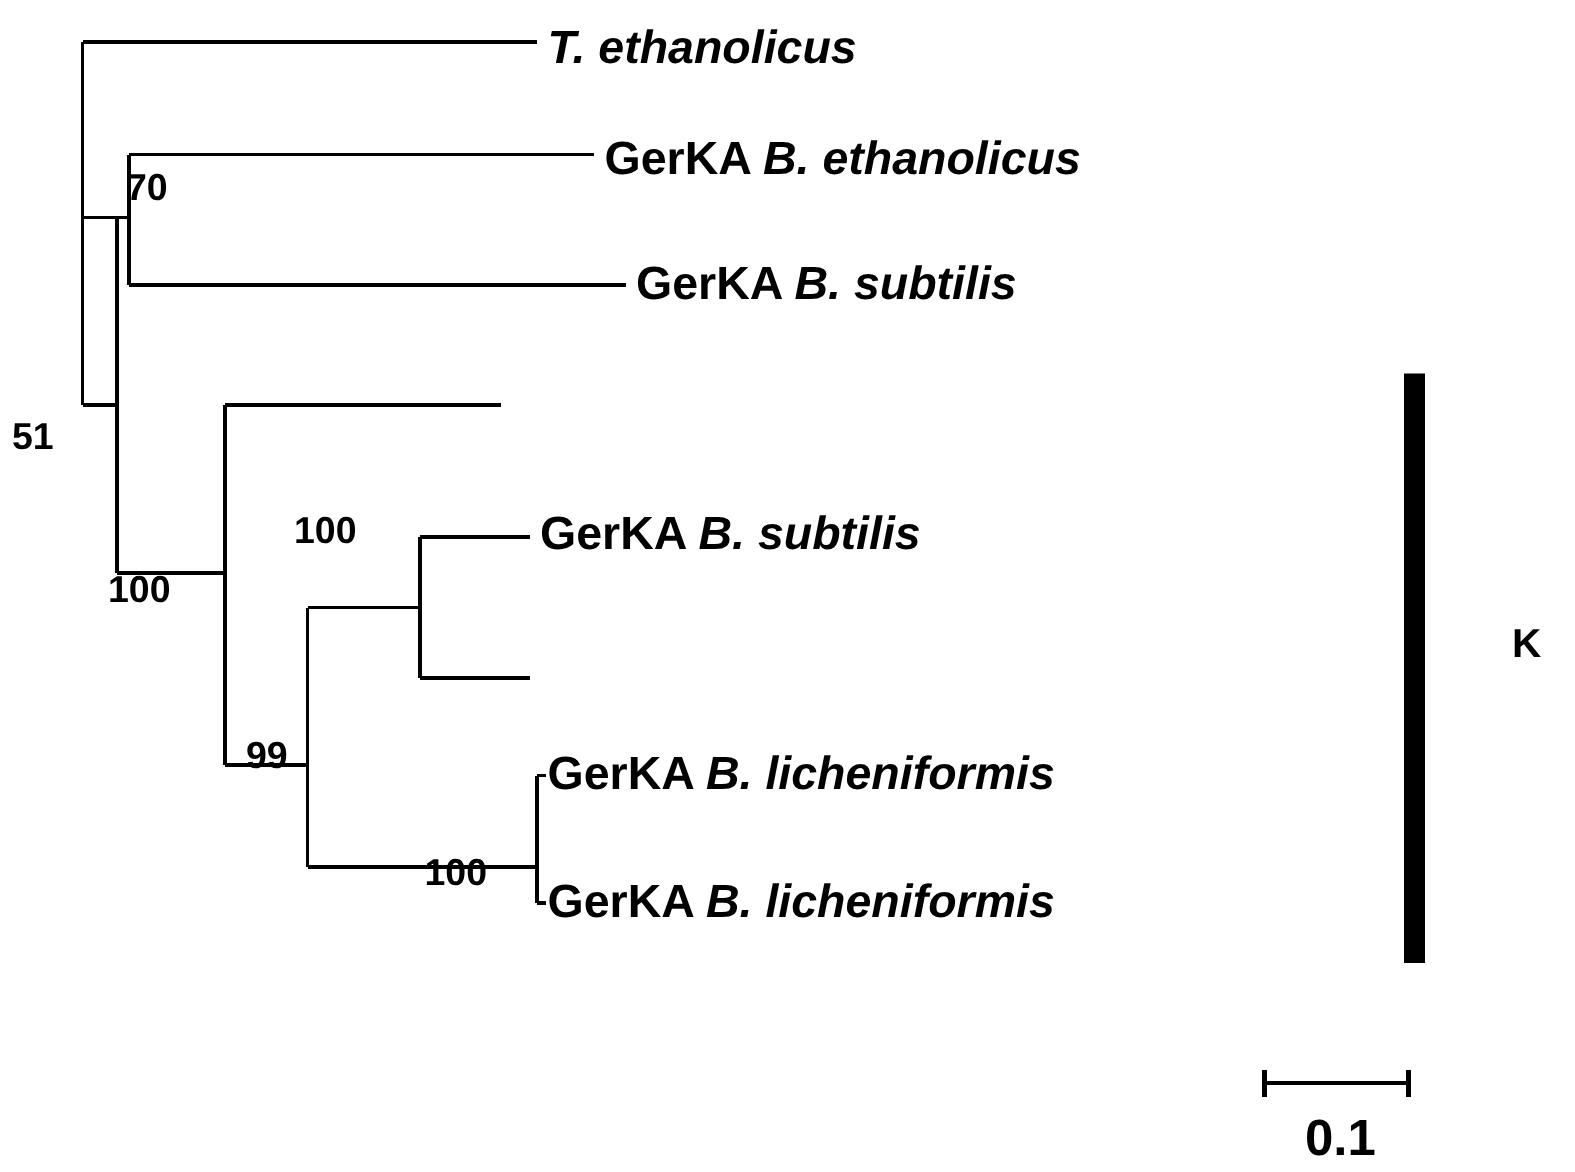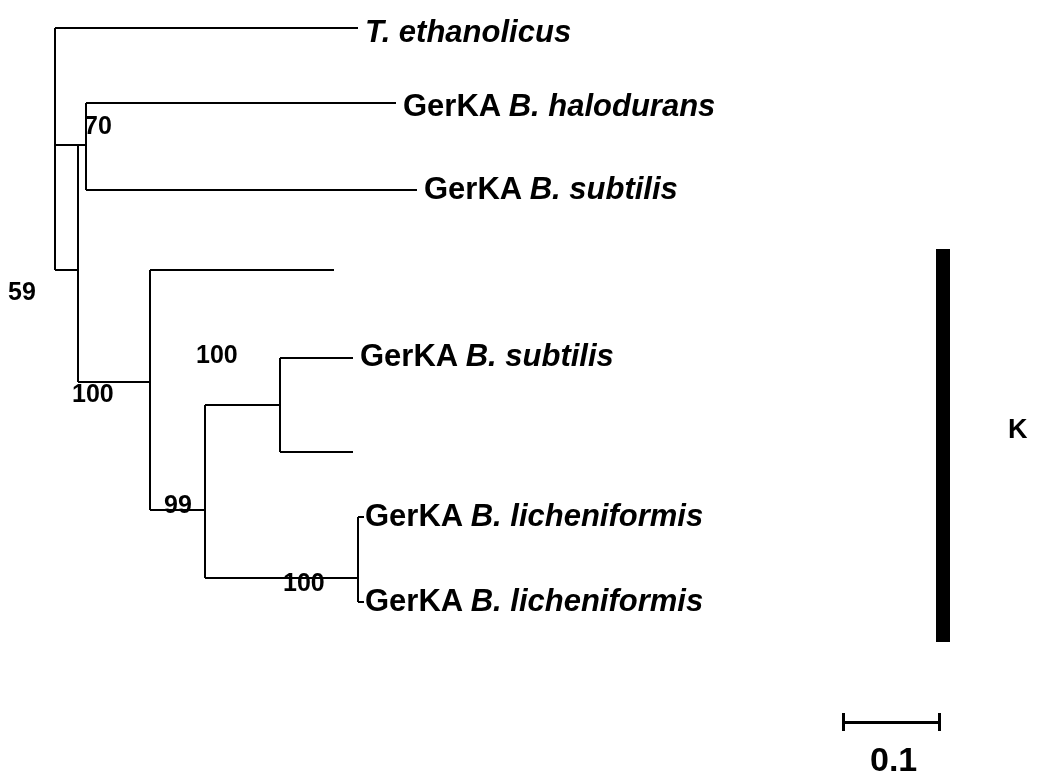--- a/index.html
+++ b/index.html
@@ -106,28 +106,28 @@
     </g>
 
     <g stroke="#000000" stroke-width="3" fill="none" shape-rendering="crispEdges">
       <line x1="843" y1="722" x2="939" y2="722"></line>
       <line x1="843" y1="713" x2="843" y2="731"></line>
       <line x1="939" y1="713" x2="939" y2="731"></line>
     </g>
   </svg>
 
   <div class="taxon-label" style="left:365px; top:16px;"><span></span><span class="ital">T. ethanolicus</span></div>
-  <div class="taxon-label" style="left:403px; top:90px;"><span>GerKA </span><span class="ital">B. halodurans</span></div>
+  <div class="taxon-label" style="left:403px; top:90px;"><span>GerKA </span><span class="ital">B. ethanolicus</span></div>
   <div class="taxon-label" style="left:424px; top:173px;"><span>GerKA </span><span class="ital">B. subtilis</span></div>
   <div class="taxon-label" style="left:360px; top:340px;"><span>GerKA </span><span class="ital">B. subtilis</span></div>
   <div class="taxon-label" style="left:365px; top:500px;"><span>GerKA </span><span class="ital">B. licheniformis</span></div>
   <div class="taxon-label" style="left:365px; top:585px;"><span>GerKA </span><span class="ital">B. licheniformis</span></div>
 
   <div class="support-label" style="left:84px; top:113px;">70</div>
-  <div class="support-label" style="left:8px;  top:279px;">59</div>
+  <div class="support-label" style="left:8px;  top:279px;">51</div>
   <div class="support-label" style="left:72px; top:381px;">100</div>
   <div class="support-label" style="left:196px;top:342px;">100</div>
   <div class="support-label" style="left:164px;top:492px;">99</div>
   <div class="support-label" style="left:283px;top:570px;">100</div>
 
   <div class="group-bar" style="left:936px; top:249px; width:14px; height:393px;"></div>
   <div class="group-label" style="left:1008px; top:414px;">K</div>
 
   <div class="scale-label" style="left:870px; top:740px;">0.1</div>
 

